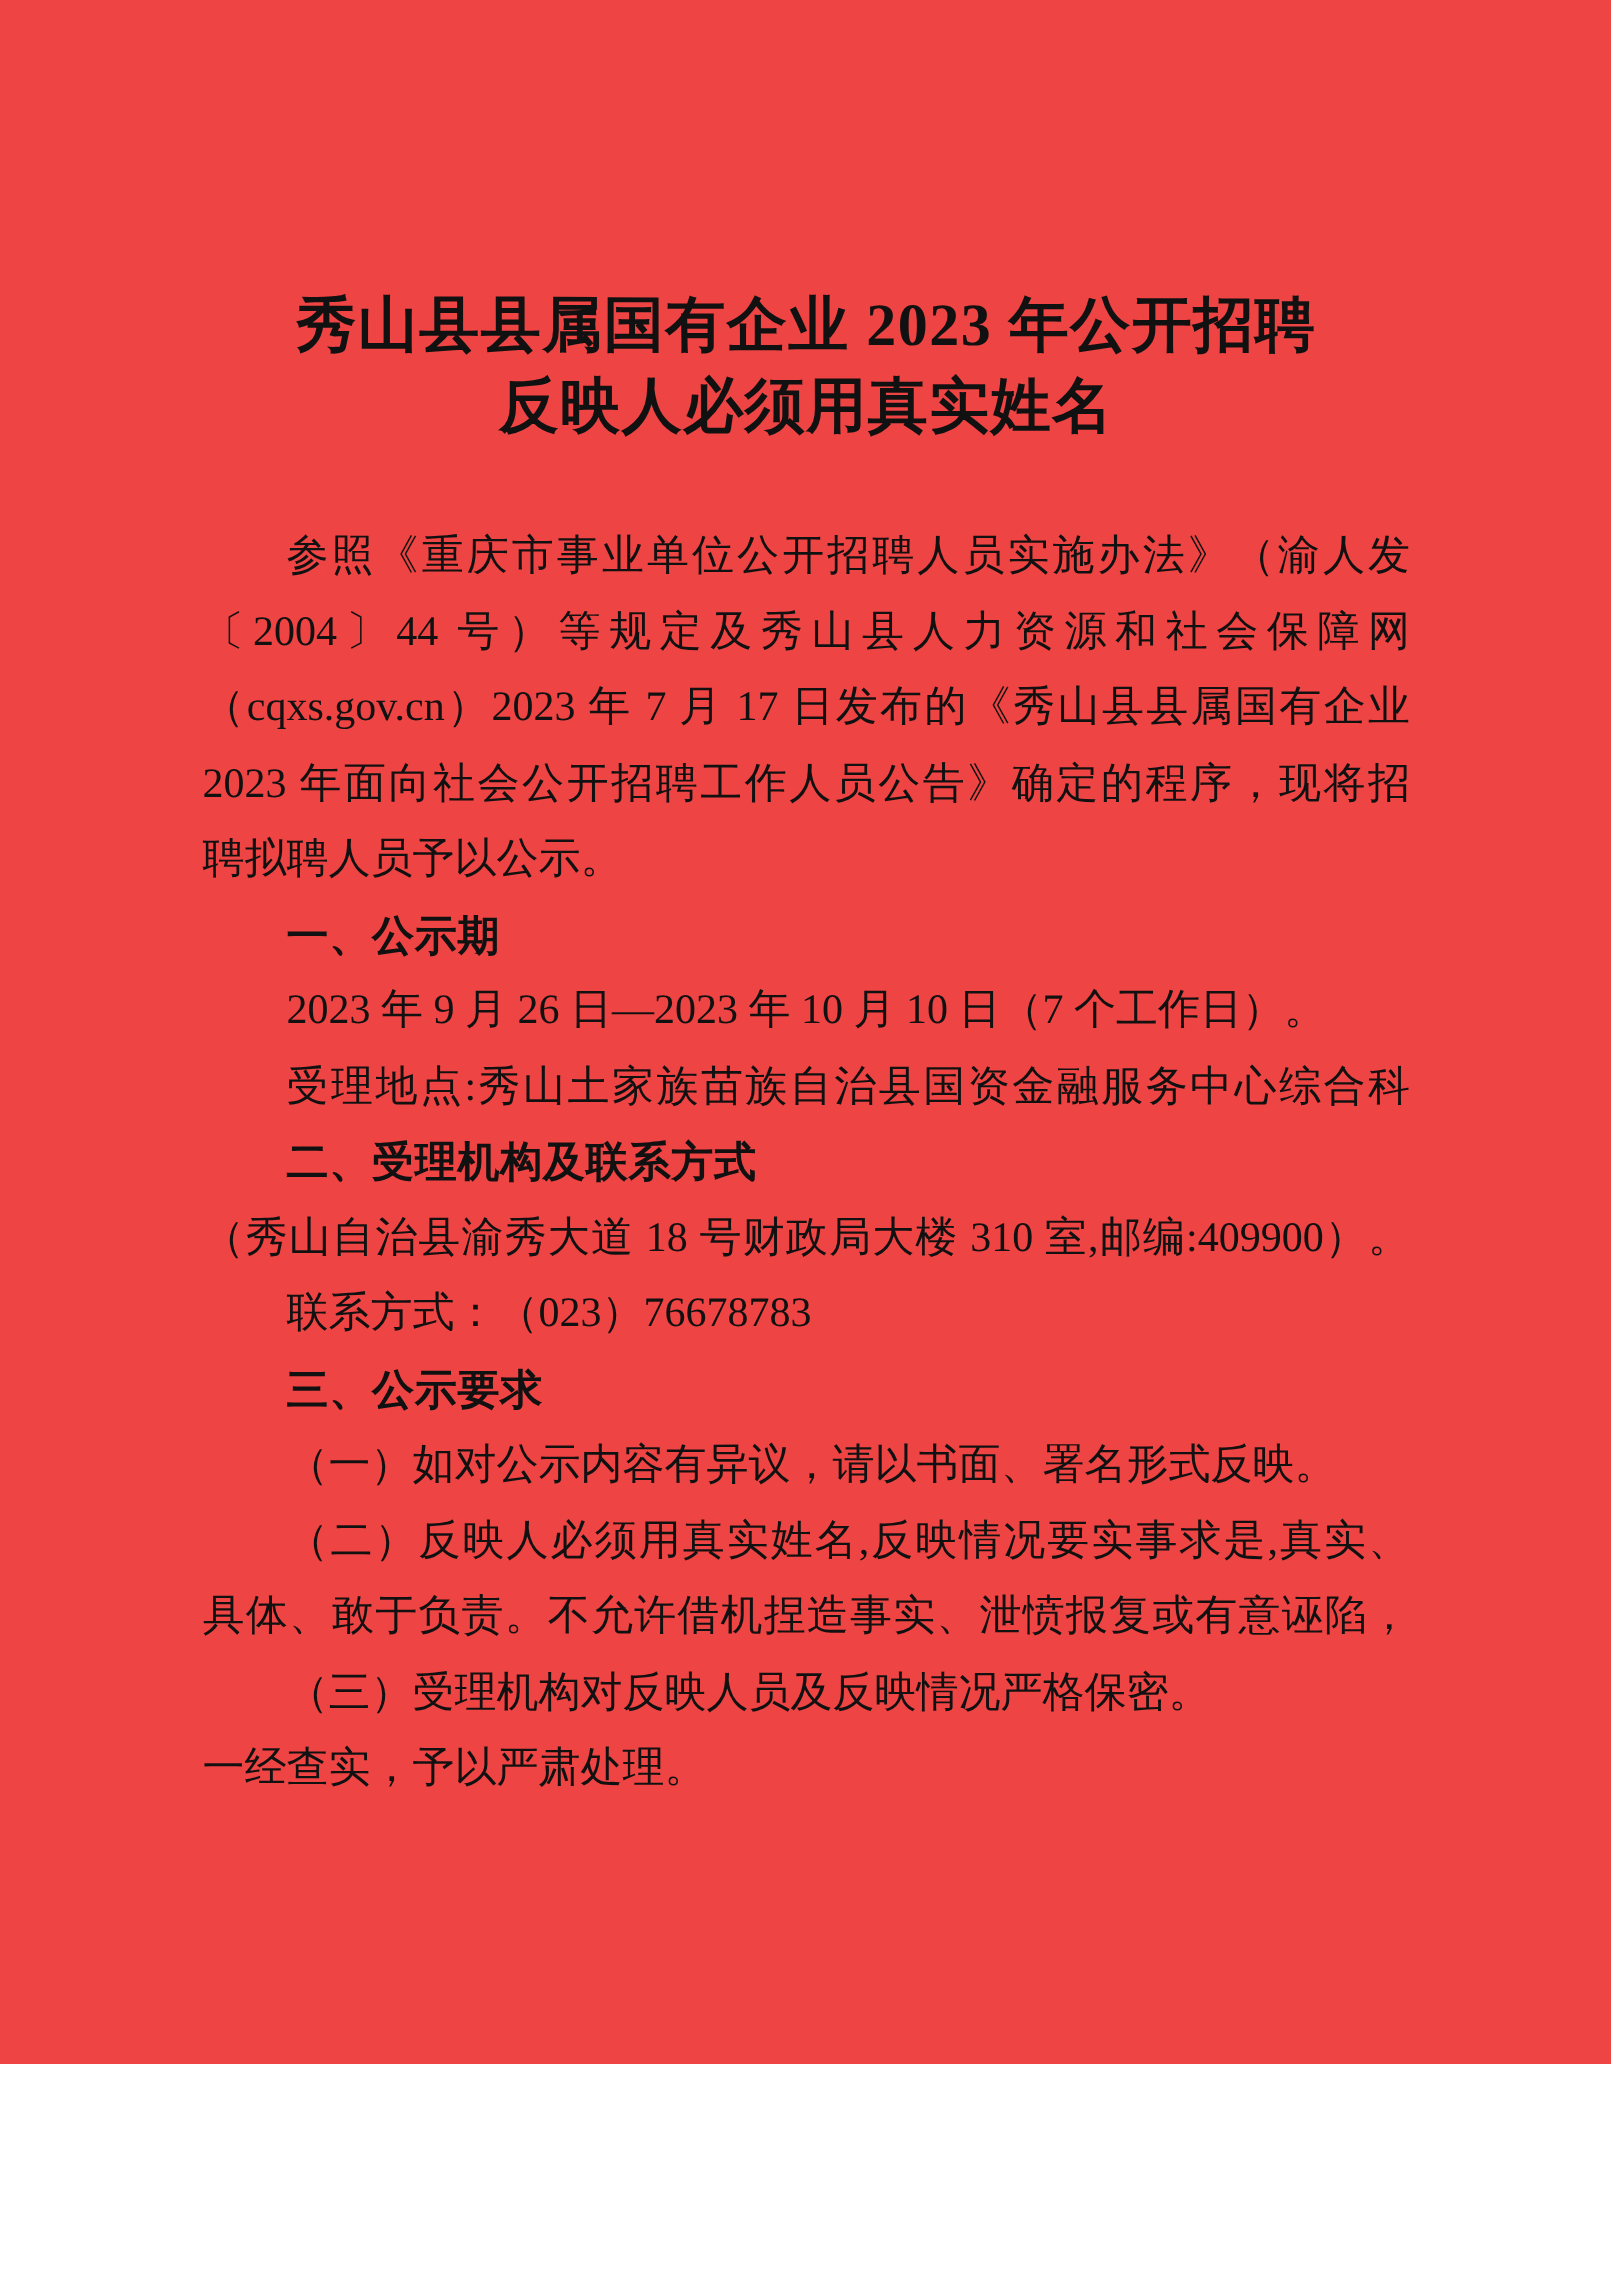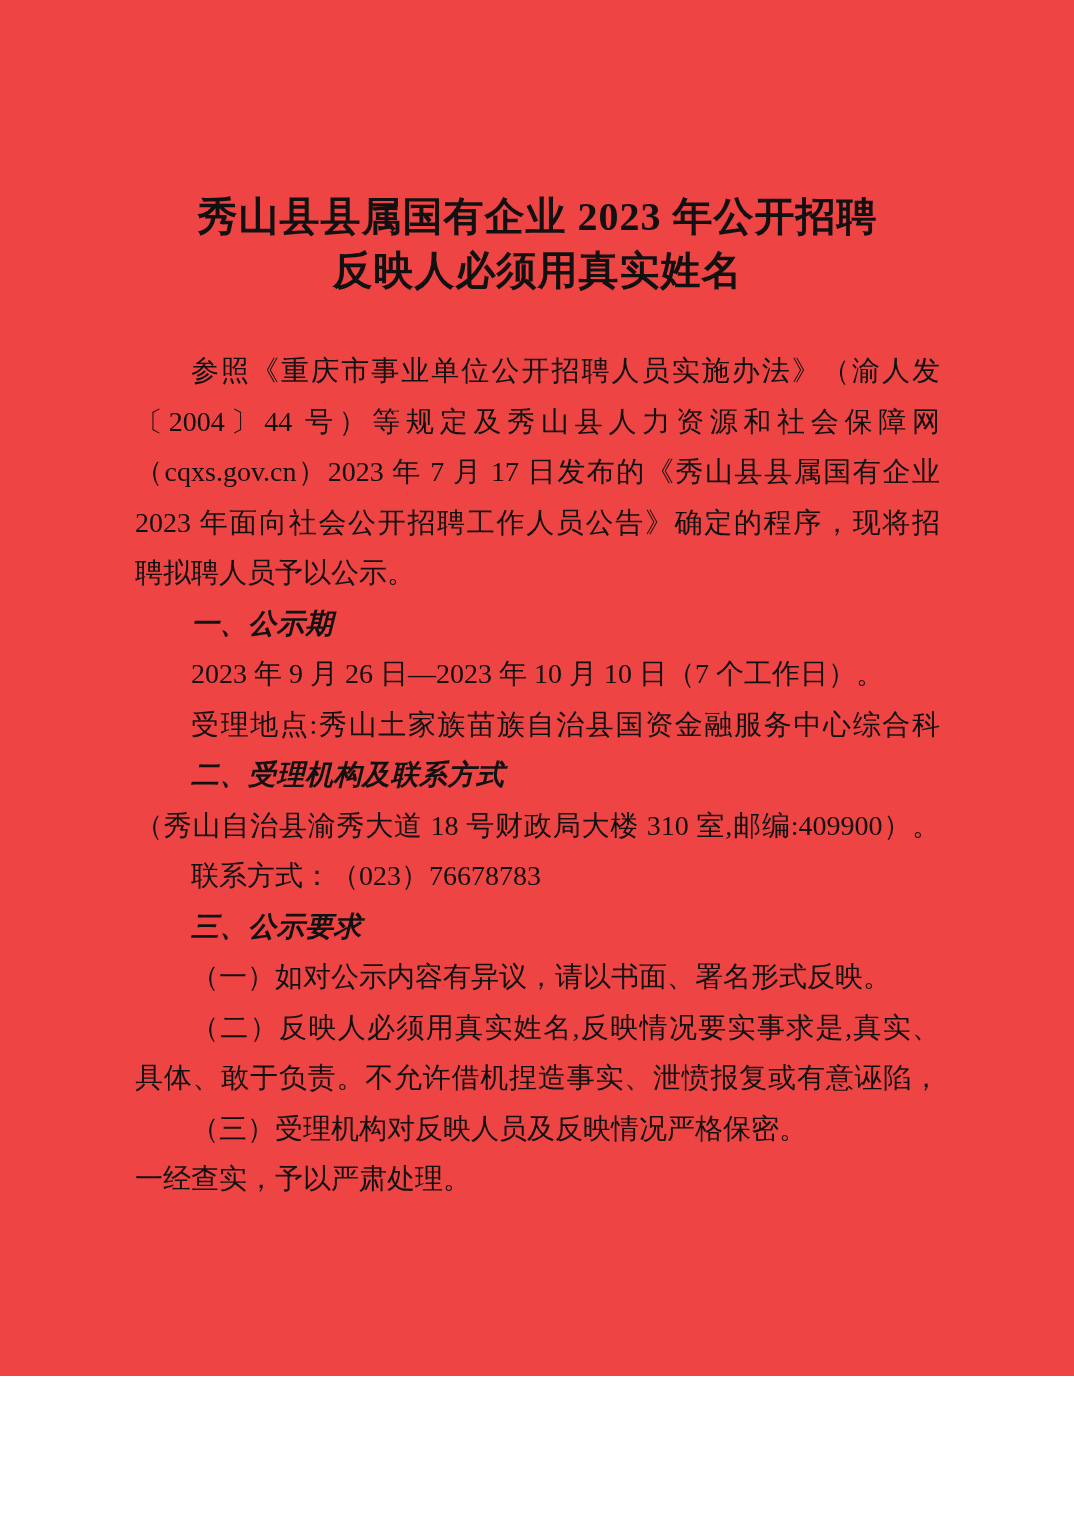--- a/index.html
+++ b/index.html
@@ -43,21 +43,20 @@
   .justify {
     white-space: normal;
     text-align: justify;
     text-align-last: justify;
     text-justify: inter-character;
   }
   .heading {
     font-family: "Liberation Sans", "DejaVu Sans", sans-serif;
     font-weight: bold;
     letter-spacing: 0.5px;
-    font-style: italic;
   }
 </style>
 </head>
 <body>
 
 <div class="page">
   <div class="content">
 
     <div class="doc-title">
       <div>秀山县县属国有企业 2023 年公开招聘</div>

